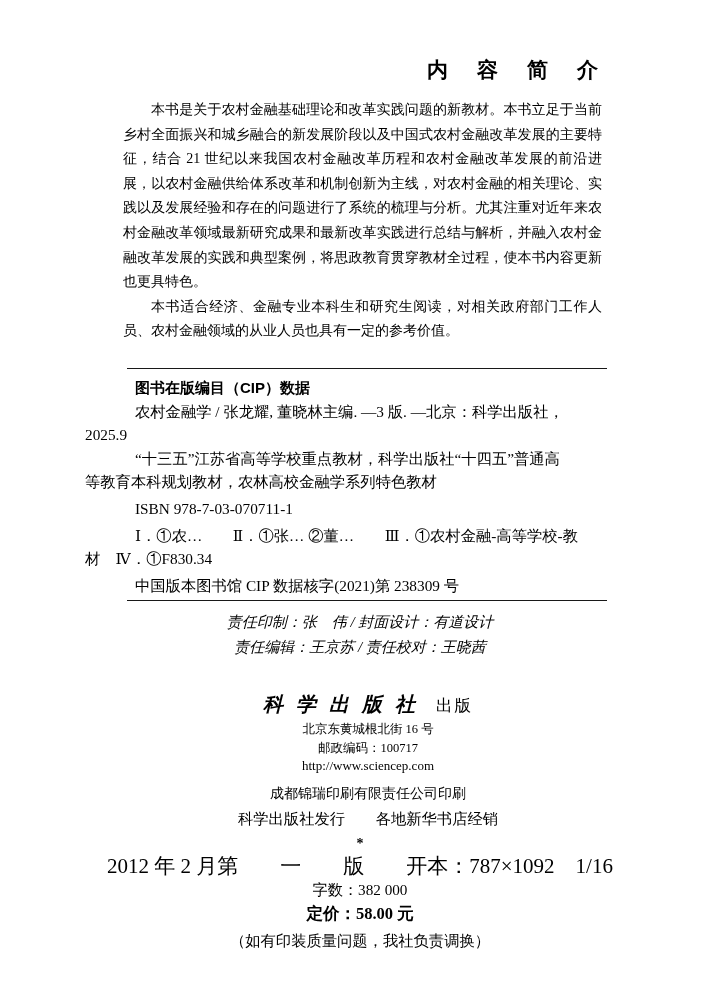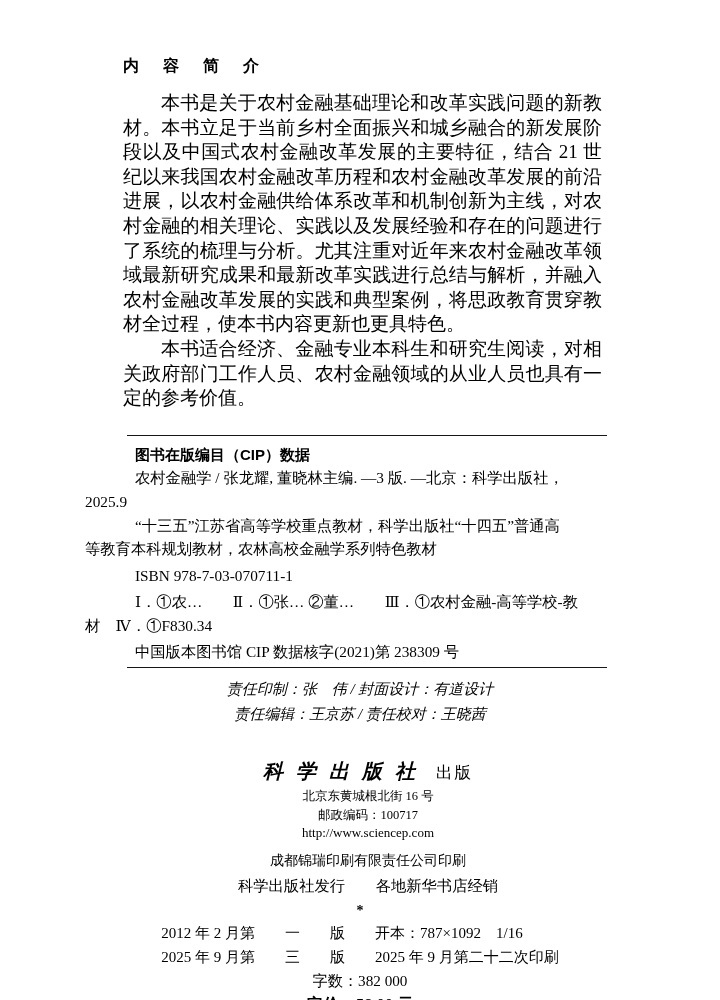--- a/index.html
+++ b/index.html
@@ -13,28 +13,28 @@
     position: relative;
     width: 720px; height: 1000px;
     background: #ffffff;
     overflow: hidden;
   }
 
   
   .intro { margin: 56px 118px 0 123px; }
   .intro-title {
     margin: 0 0 14px 0;
-    text-align: left;
-    font-size: 16px;
+    text-align: right;
+    font-size: 21px;
     font-weight: bold;
     letter-spacing: 4px;
   }
   .body-para {
     margin: 0;
-    font-size: 19px;
+    font-size: 14px;
     line-height: 24.6px;
     text-align: justify;
     text-indent: 2em;
   }
 
   
   .cip {
     margin: 24px 0 0 85px;
     width: 525px;
     font-size: 15.3px;
@@ -85,22 +85,22 @@
   .pub-url { font-size: 13px; line-height: 18.5px; }
   .pub-printer { margin-top: 5px !important; font-size: 14px; line-height: 25px; }
   .pub-dist { font-size: 15.3px; line-height: 25px; }
 
   
   .imprint { margin-top: 5px; text-align: center; }
   .imprint p { margin: 0; }
   .asterisk { font-size: 14px; font-weight: bold; line-height: 16px; }
   .editions {
     display: inline-block;
-    text-align: left;
-    font-size: 15px;
+    text-align: right;
+    font-size: 21px;
     line-height: 24.4px;
     margin-top: 2px;
   }
   .editions p { margin: 0; white-space: nowrap; }
   .word-count { font-size: 15.2px; line-height: 23px; }
   .price { font-size: 16.5px; font-weight: bold; line-height: 26px; }
   .notice { margin-top: 2px !important; font-size: 15.3px; line-height: 24px; }
 </style>
 </head>
 <body>
@@ -141,20 +141,19 @@
     <p class="pub-small">邮政编码：100717</p>
     <p class="pub-url">http://www.sciencep.com</p>
     <p class="pub-printer">成都锦瑞印刷有限责任公司印刷</p>
     <p class="pub-dist">科学出版社发行　　各地新华书店经销</p>
   </section>
 
   <section class="imprint">
     <p class="asterisk">*</p>
     <div class="editions">
       <p>2012 年 2 月第　　一　　版　　开本：787×1092　1/16</p>
-      <p>2025 年 9 月第　　三　　版　　2025 年 9 月第二十二次印刷</p>
     </div>
     <p class="word-count">字数：382 000</p>
     <p class="price">定价：58.00 元</p>
     <p class="notice">（如有印装质量问题，我社负责调换）</p>
   </section>
 
 </div>
 
 </body></html>

